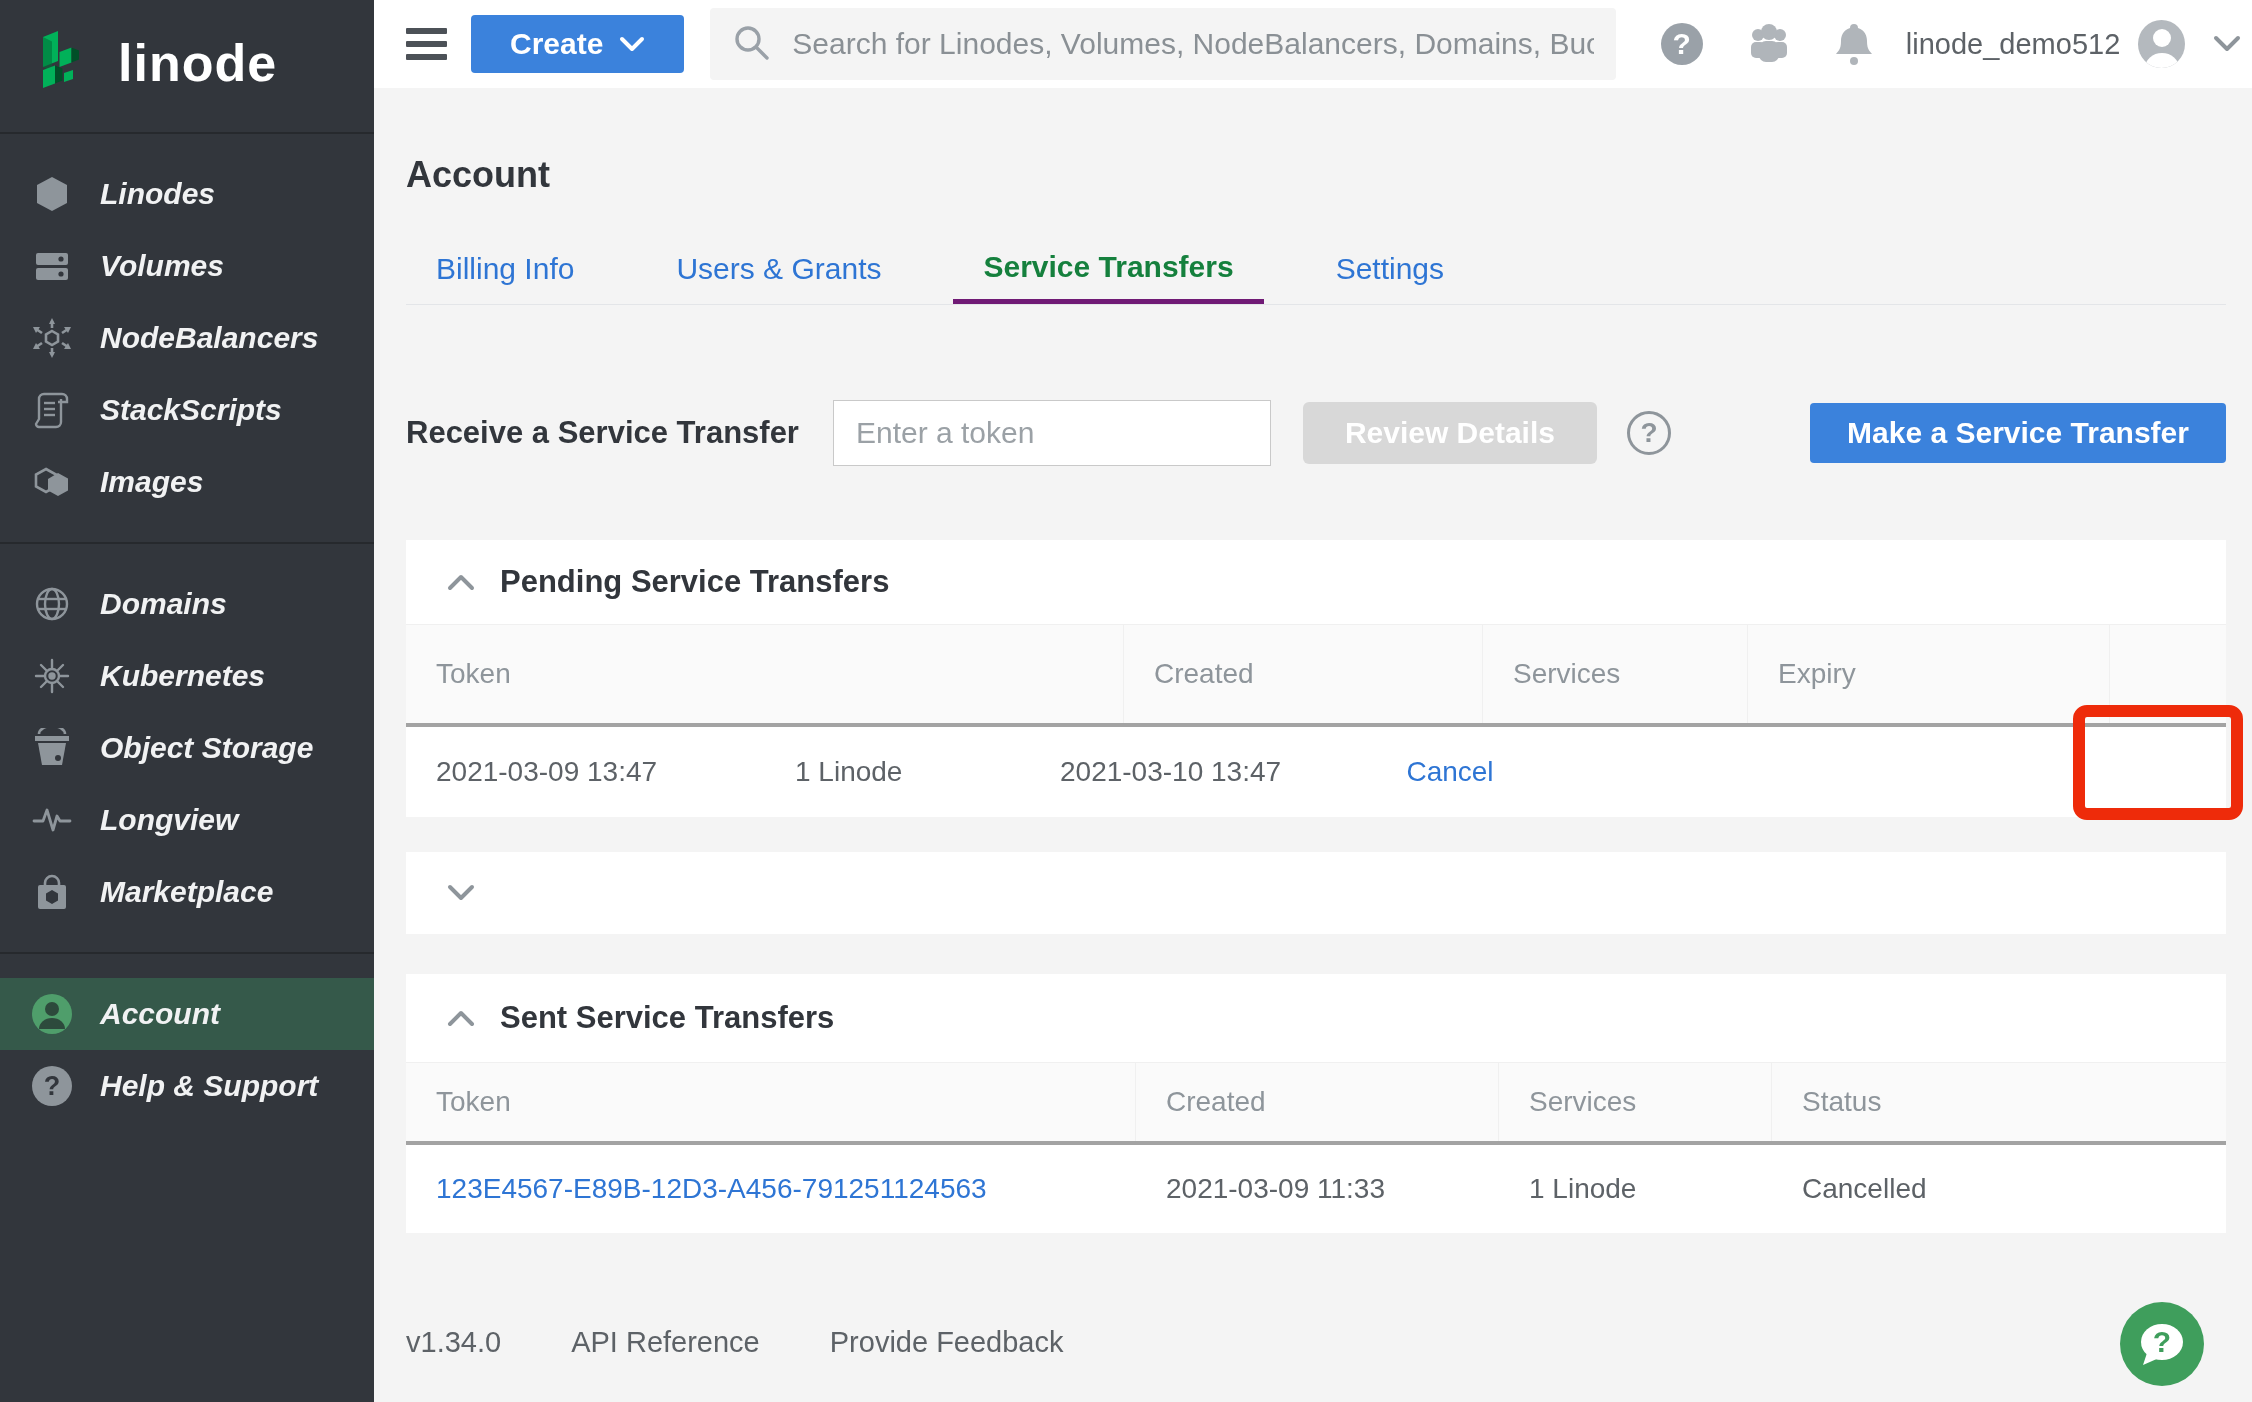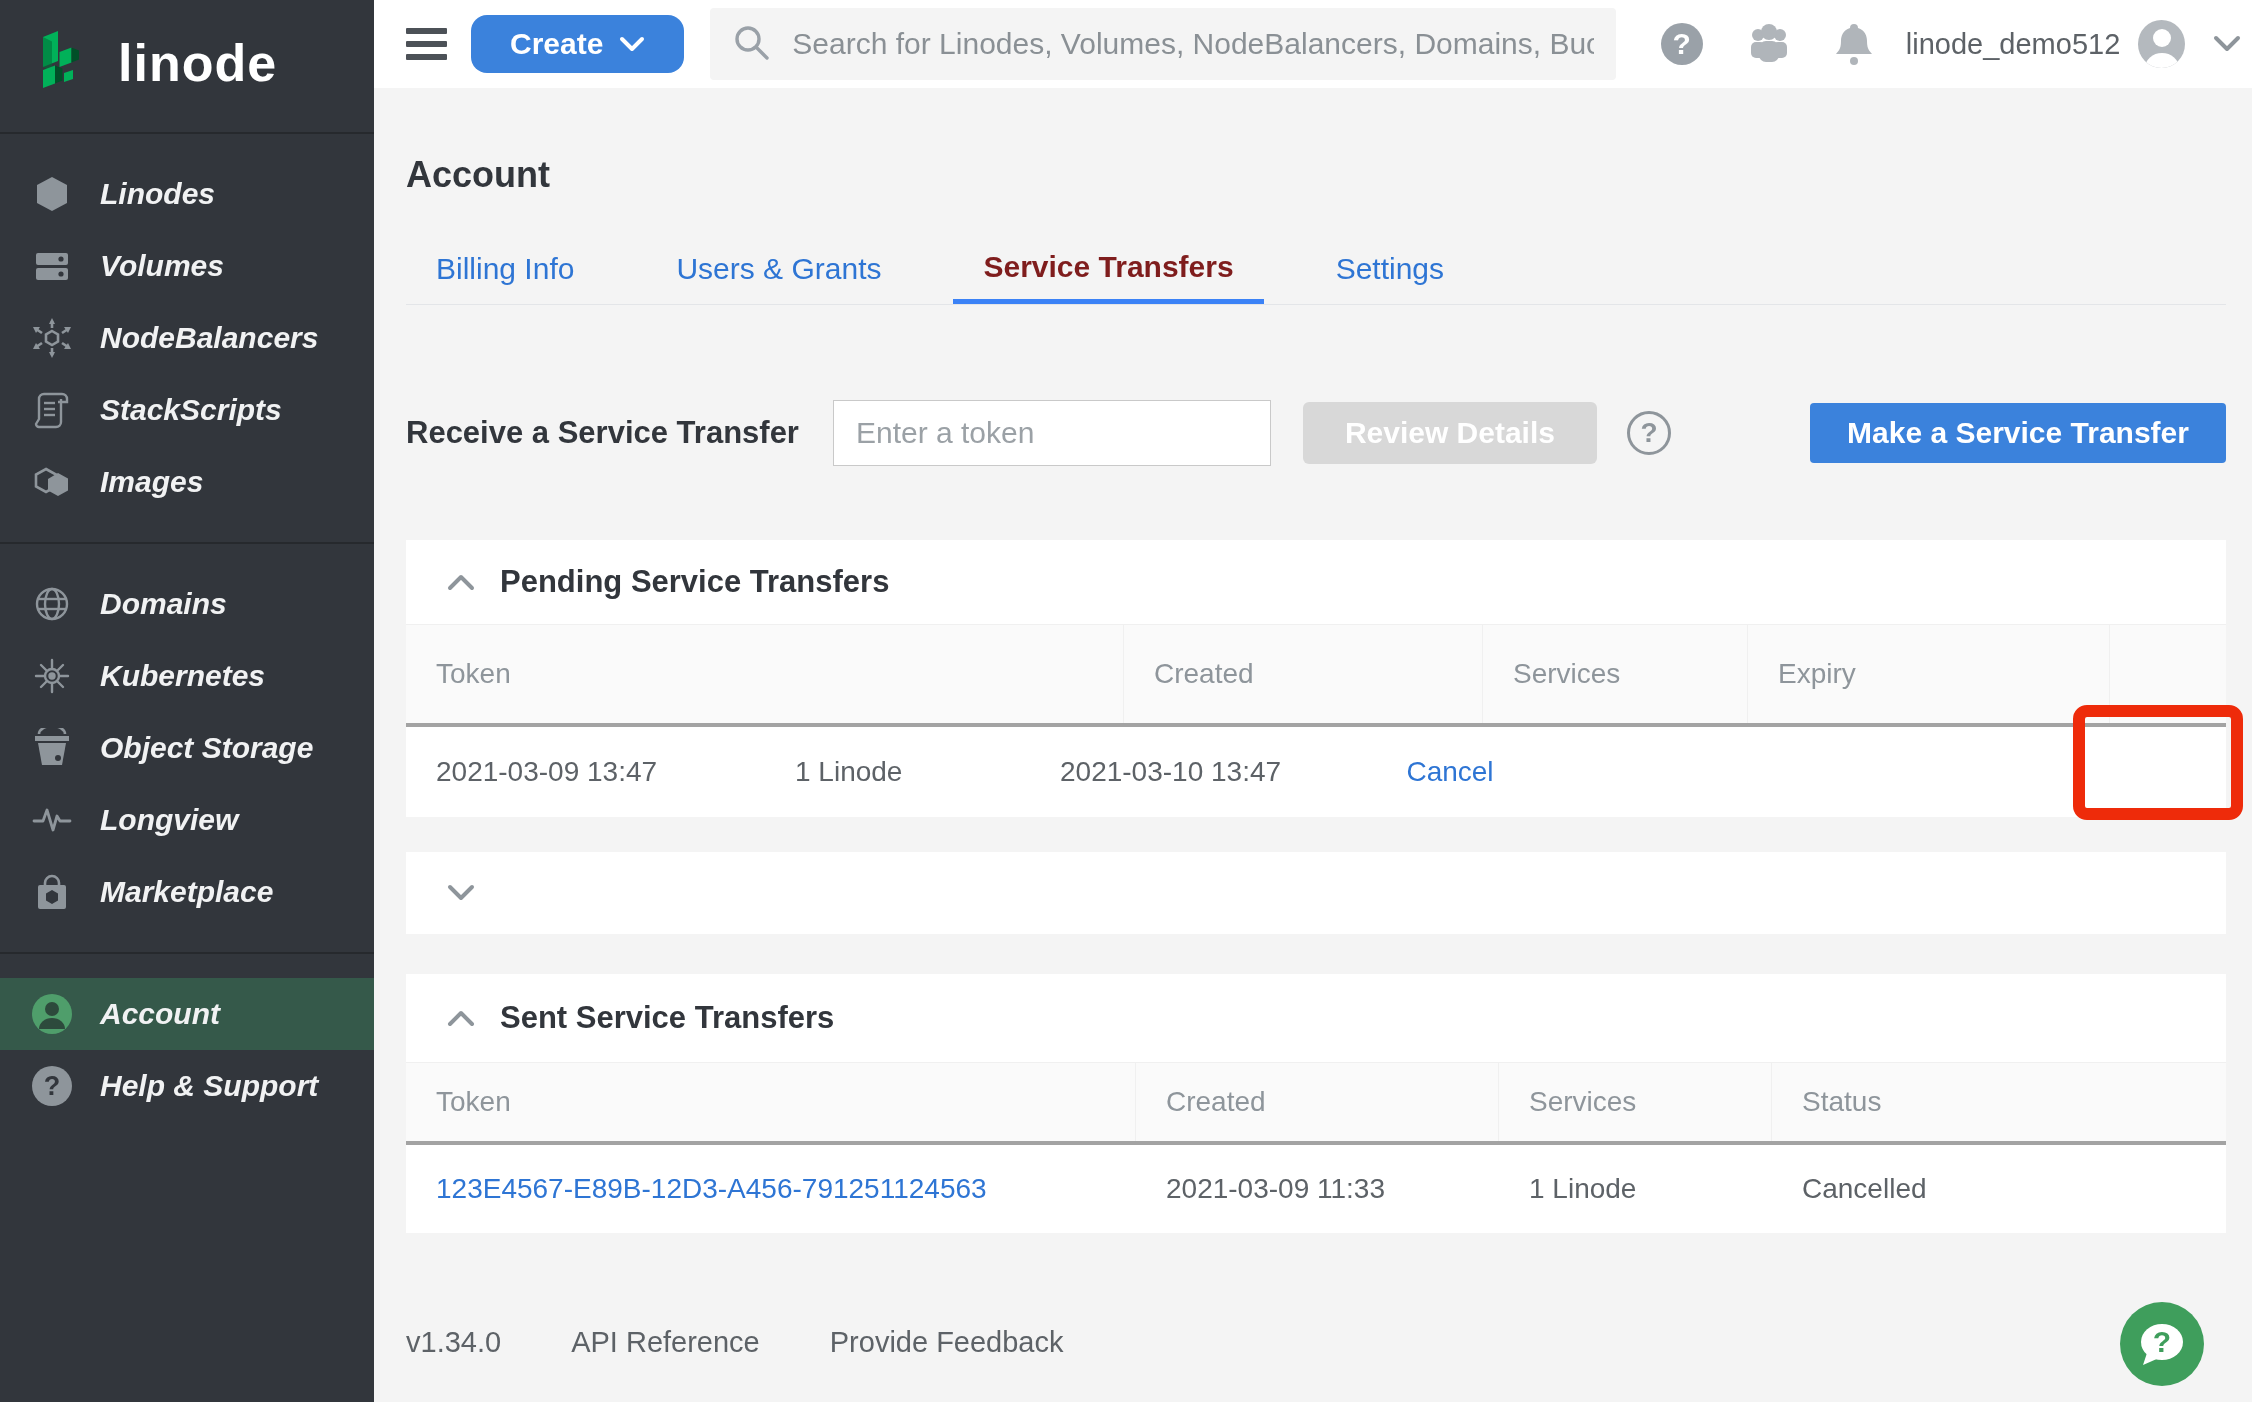--- a/index.html
+++ b/index.html
@@ -17,36 +17,36 @@
   .nav-group{padding-bottom:24px;}
   .nav-divider{height:0;border-bottom:2px solid #26292d;margin-bottom:24px;}
   .nav-item{display:flex;align-items:center;height:72px;padding-left:30px;cursor:pointer;text-decoration:none;}
   .nav-icon{width:44px;height:44px;display:flex;align-items:center;justify-content:center;flex:0 0 44px;}
   .nav-label{color:#f1f2f3;font-size:30px;font-weight:700;margin-left:26px;white-space:nowrap;font-style:italic;}
   .nav-item.active{background:#35594a;}
   
   .topbar{position:absolute;left:374px;top:0;width:1878px;height:88px;background:#ffffff;display:flex;align-items:center;z-index:4;}
   .hamburger{margin-left:32px;width:42px;height:32px;display:flex;flex-direction:column;justify-content:space-between;cursor:pointer;}
   .hamburger span{display:block;height:6px;background:#4c5157;border-radius:1px;}
-  .create-btn{margin-left:24px;width:218px;height:58px;background:#3b82dc;border:none;border-radius:16px;color:#fff;
+  .create-btn{margin-left:24px;width:218px;height:58px;background:#3b82dc;border:none;border-radius:4px;color:#fff;
     font-size:30px;font-weight:700;display:flex;align-items:center;justify-content:center;gap:16px;cursor:pointer;font-family:inherit;}
   .searchbox{margin-left:26px;width:886px;height:72px;background:#f4f4f4;border-radius:4px;display:flex;align-items:center;padding:0 20px;}
   .searchbox input{flex:1;border:none;background:transparent;outline:none;font-size:30px;color:#5d6267;margin-left:18px;font-family:inherit;}
   .searchbox input::placeholder{color:#8a9095;}
   .top-icon{width:52px;height:52px;display:flex;align-items:center;justify-content:center;cursor:pointer;}
   .help-badge{width:42px;height:42px;border-radius:50%;background:#9aa1a8;color:#fff;font-size:30px;font-weight:700;
     display:flex;align-items:center;justify-content:center;}
   .username{font-size:29px;color:#5d6267;margin-left:26px;white-space:nowrap;cursor:pointer;}
   .avatar{width:48px;height:48px;border-radius:50%;background:#b4b9be;margin-left:18px;overflow:hidden;cursor:pointer;}
   
   .content{position:absolute;left:374px;top:88px;width:1878px;height:1314px;background:#f4f4f4;}
   .page-title{position:absolute;left:32px;top:42px;font-size:36px;font-weight:700;color:#32363c;}
   .tabs{position:absolute;left:32px;top:146px;width:1820px;height:70px;display:flex;border-bottom:1px solid #e3e5e8;gap:42px;}
   .tab{padding:0 30px;display:flex;align-items:center;font-size:30px;color:#2e75d4;cursor:pointer;box-sizing:border-box;height:70px;}
-  .tab.active{color:#7f1d1d;font-weight:700;border-bottom:5px solid #3b82f6;}
+  .tab.active{color:#15803d;font-weight:700;border-bottom:5px solid #701a75;}
   
   .receive-row{position:absolute;left:32px;top:310px;width:1820px;height:70px;display:flex;align-items:center;}
   .receive-label{font-size:31px;font-weight:700;color:#32363c;}
   .token-input{margin-left:34px;width:438px;height:66px;box-sizing:border-box;background:#fff;border:1px solid #c9c9c9;
     font-size:30px;color:#32363c;padding:0 22px;font-family:inherit;outline:none;}
   .token-input::placeholder{color:#9ba1a6;}
   .review-btn{margin-left:32px;width:294px;height:62px;background:#d8d8d8;border:none;border-radius:6px;color:#fff;
     font-size:30px;font-weight:700;cursor:default;font-family:inherit;}
   .help-outline{margin-left:30px;width:44px;height:44px;border-radius:50%;border:3px solid #8e959b;color:#8e959b;
     font-size:28px;font-weight:700;display:flex;align-items:center;justify-content:center;box-sizing:border-box;cursor:pointer;}

